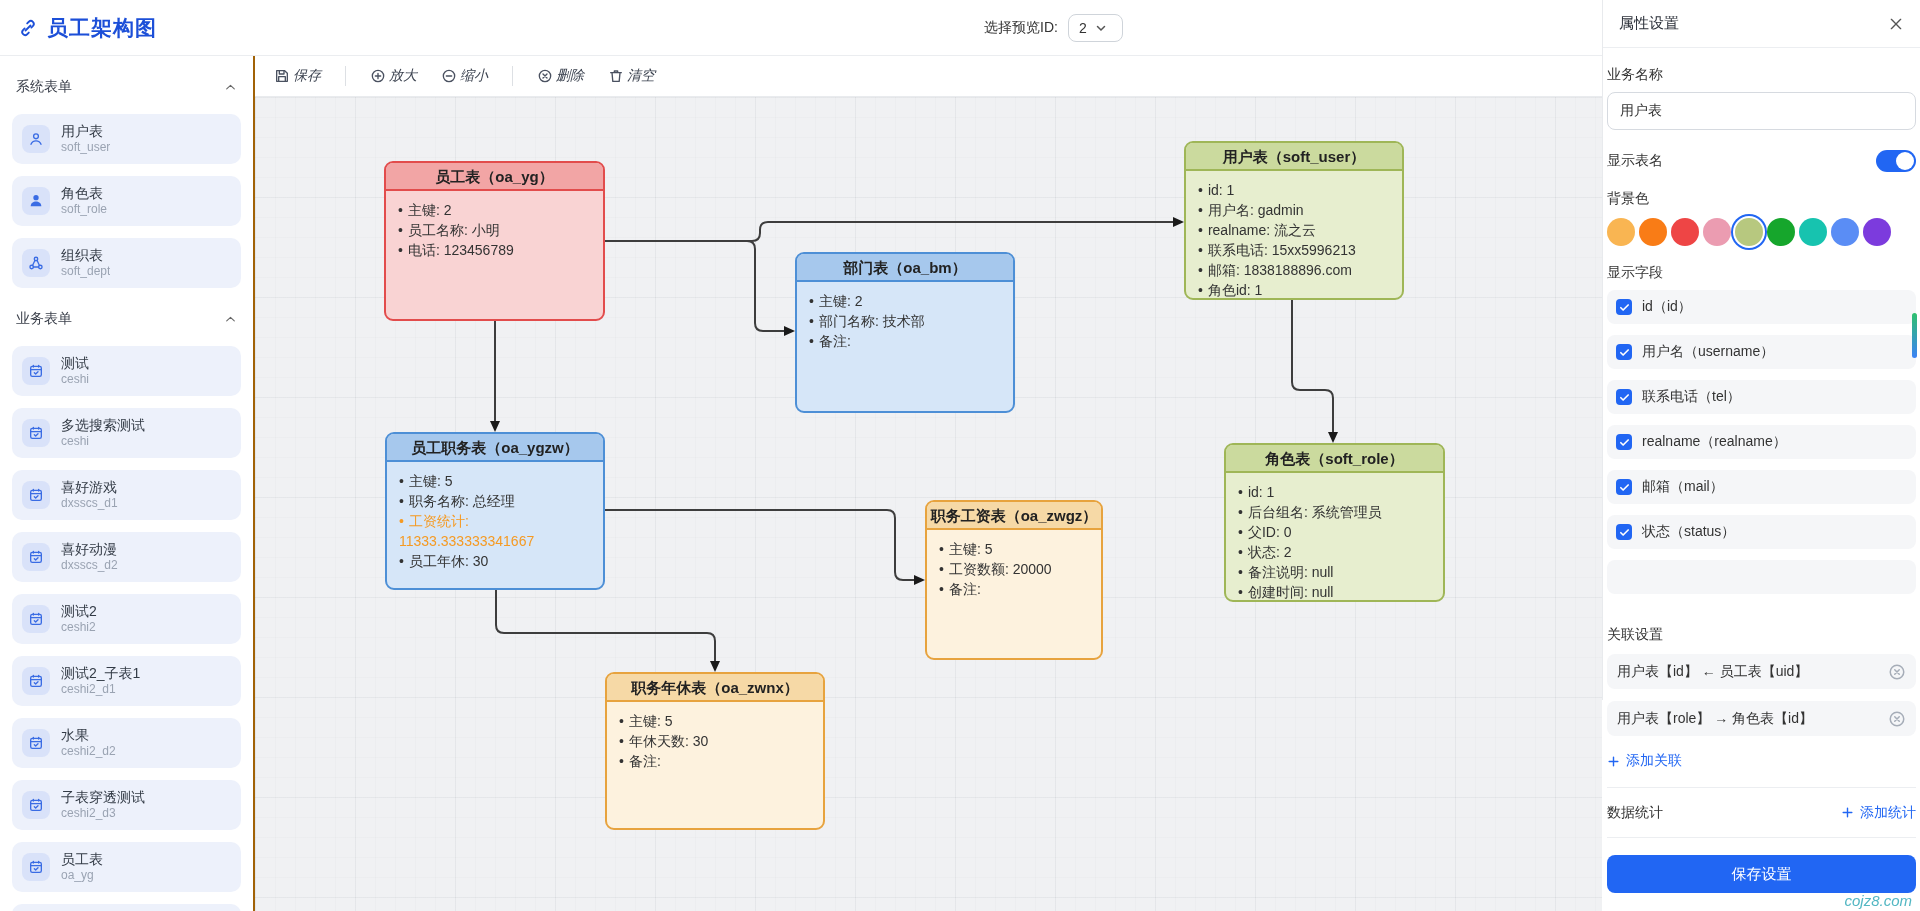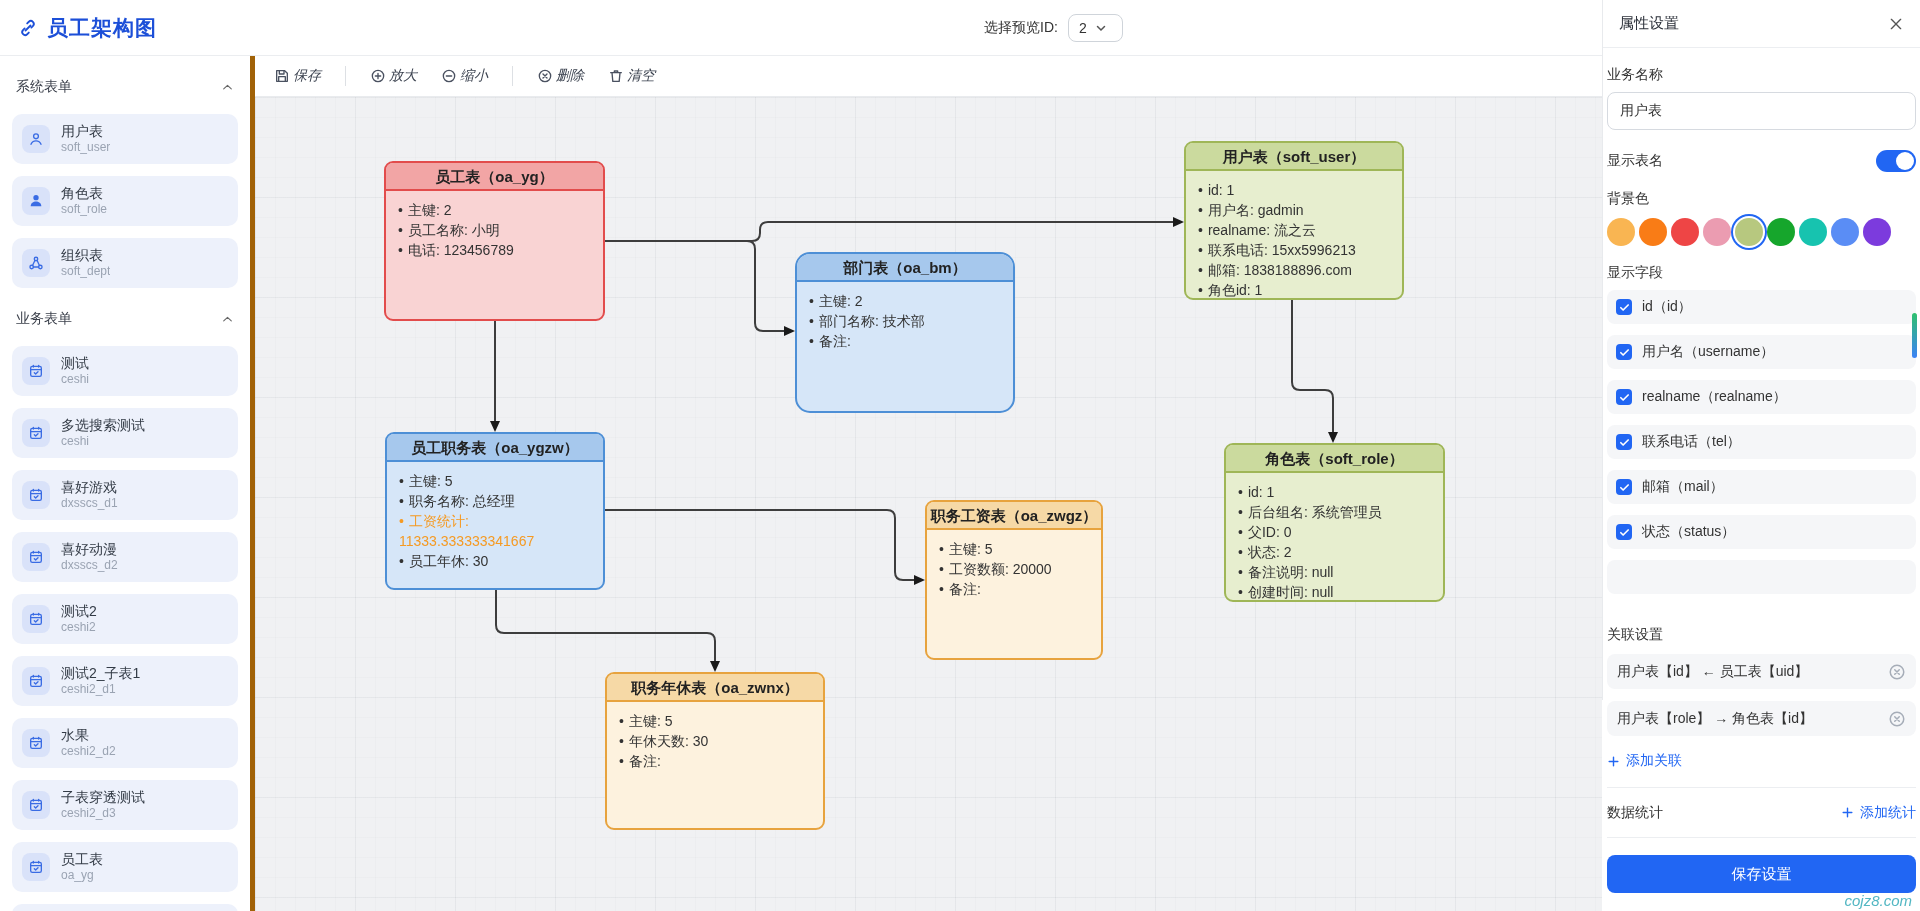--- a/index.html
+++ b/index.html
@@ -13,21 +13,21 @@
   #header .link-ic { width:20px; height:20px; color:#1c4fd8; margin-right:9px; }
   #page-title { font-size:21px; font-weight:bold; color:#1c4fd8; letter-spacing:1px; }
   #preview-group { position:absolute; left:984px; top:0; height:56px; display:flex; align-items:center; gap:10px; }
   #preview-label { font-size:14px; color:#333; }
   #preview-select { display:flex; align-items:center; gap:8px; border:1px solid #cfd4da; border-radius:8px;
     padding:4px 10px; min-width:55px; height:28px; font-size:14px; cursor:pointer; background:#fff; }
   #preview-select svg { width:12px; height:12px; color:#555; }
 
   
   #sidebar { position:absolute; left:0; top:56px; width:255px; height:855px; background:#fff;
-    border-right:5px solid #a16207; padding:0 12px; overflow:hidden; }
+    border-right:2px solid #a16207; padding:0 12px; overflow:hidden; }
   .side-head { display:flex; align-items:center; justify-content:space-between;
     padding:0 4px; height:30px; margin-top:16px; font-size:14px; color:#3a3f4a; cursor:pointer; }
   .side-head svg { width:13px; height:13px; color:#666; }
   .side-card { display:flex; align-items:center; gap:11px; height:50px; border-radius:10px;
     background:#edf1fb; margin-top:12px; padding:0 10px; cursor:pointer; }
   .side-tile { width:28px; height:28px; border-radius:8px; background:#d9e2f9; color:#3a6ce4;
     display:flex; align-items:center; justify-content:center; flex:none; }
   .side-tile svg { width:16px; height:16px; }
   .side-texts { line-height:1.25; overflow:hidden; }
   .side-name { font-size:14px; color:#333b46; white-space:nowrap; }
@@ -362,21 +362,21 @@
         <polygon points="1073,335 1083,335 1078,346" fill="#1a1a1a"></polygon>
       </svg>
   <div class="node" style="left: 129px; top: 64px; width: 221px; height: 160px; border-color: rgb(226, 76, 76); background: rgb(249, 211, 211);">
         <div class="node-head" style="background: rgb(242, 165, 165); border-bottom-color: rgb(226, 76, 76);">员工表（oa_yg）</div>
         <div class="node-body">
           <div class="node-row"><span class="blt">•</span><span>主键: 2</span></div>
           <div class="node-row"><span class="blt">•</span><span>员工名称: 小明</span></div>
           <div class="node-row"><span class="blt">•</span><span>电话: 123456789</span></div>
         </div>
       </div>
-      <div class="node" style="left: 540px; top: 155px; width: 220px; height: 161px; border-color: rgb(77, 143, 214); background: rgb(214, 230, 248); border-radius: 15px;">
+      <div class="node" style="left: 540px; top: 155px; width: 220px; height: 161px; border-color: rgb(77, 143, 214); background: rgb(214, 230, 248);">
         <div class="node-head" style="background: rgb(166, 200, 237); border-bottom-color: rgb(77, 143, 214);">部门表（oa_bm）</div>
         <div class="node-body">
           <div class="node-row"><span class="blt">•</span><span>主键: 2</span></div>
           <div class="node-row"><span class="blt">•</span><span>部门名称: 技术部</span></div>
           <div class="node-row"><span class="blt">•</span><span>备注:</span></div>
         </div>
       </div>
       <div class="node" style="left: 929px; top: 44px; width: 220px; height: 159px; border-color: rgb(159, 182, 87); background: rgb(231, 238, 207);">
         <div class="node-head" style="background: rgb(203, 218, 158); border-bottom-color: rgb(159, 182, 87);">用户表（soft_user）</div>
         <div class="node-body">
@@ -472,29 +472,29 @@
               </svg>
             </span>
             <span>用户名（username）</span>
           </div>
           <div class="field-row">
             <span class="cbx">
               <svg viewBox="0 0 24 24" fill="none" stroke="currentColor" stroke-width="3.6" stroke-linecap="round" stroke-linejoin="round">
                 <path d="M4 12.5l5 5L20 6.5"></path>
               </svg>
             </span>
-            <span>realname（realname）</span>
+            <span>联系电话（tel）</span>
           </div>
           <div class="field-row">
             <span class="cbx">
               <svg viewBox="0 0 24 24" fill="none" stroke="currentColor" stroke-width="3.6" stroke-linecap="round" stroke-linejoin="round">
                 <path d="M4 12.5l5 5L20 6.5"></path>
               </svg>
             </span>
-            <span>联系电话（tel）</span>
+            <span>realname（realname）</span>
           </div>
           <div class="field-row">
             <span class="cbx">
               <svg viewBox="0 0 24 24" fill="none" stroke="currentColor" stroke-width="3.6" stroke-linecap="round" stroke-linejoin="round">
                 <path d="M4 12.5l5 5L20 6.5"></path>
               </svg>
             </span>
             <span>邮箱（mail）</span>
           </div>
           <div class="field-row">

